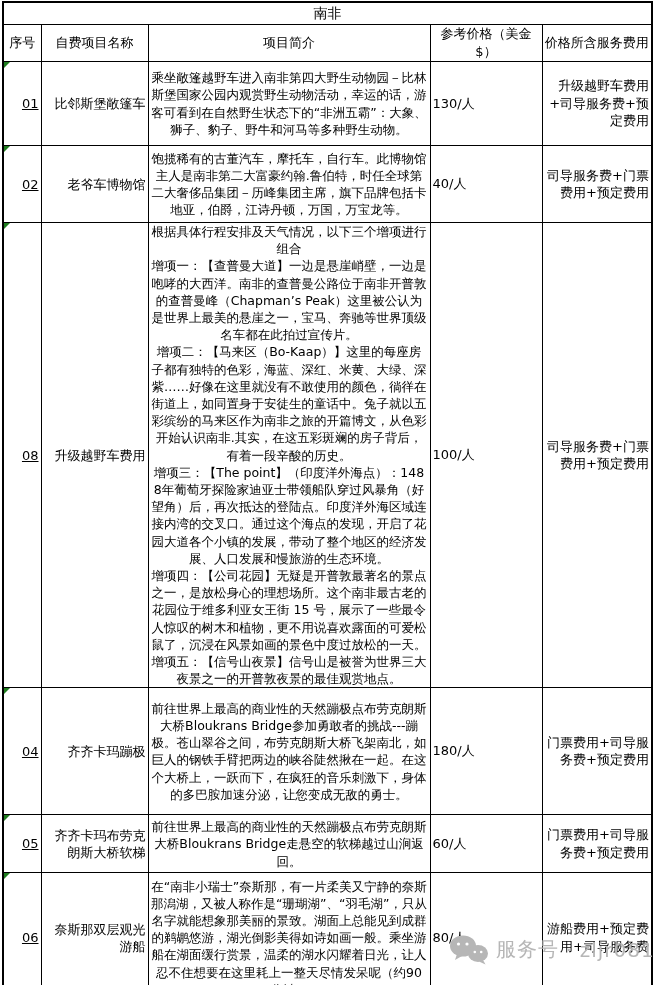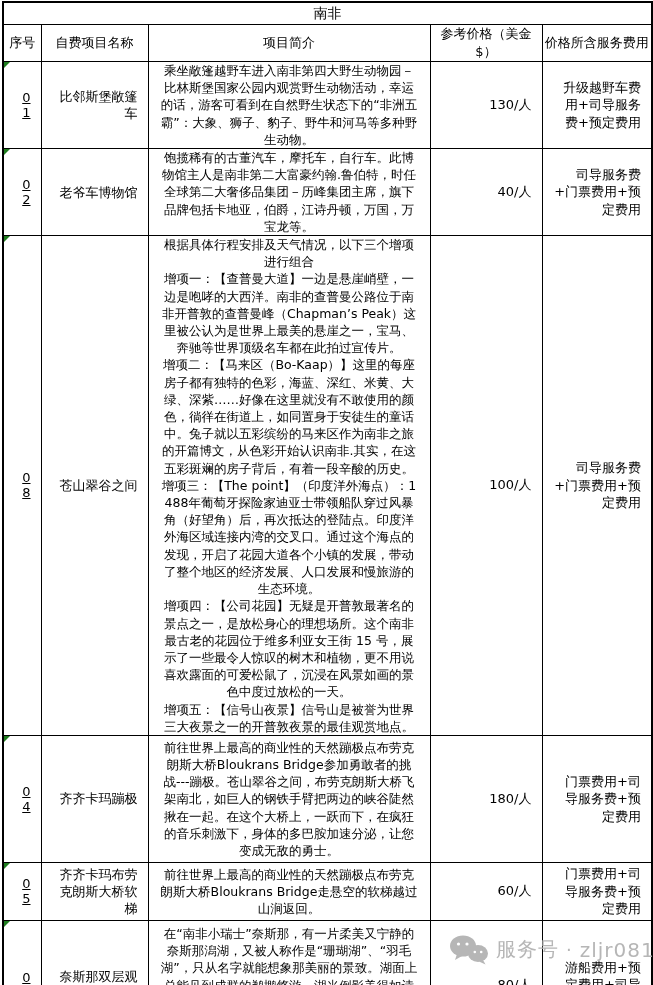--- a/index.html
+++ b/index.html
@@ -22,21 +22,21 @@
   }
   table.grid{
     border-collapse:collapse;
     table-layout:fixed;
     width:649px;
     margin:1px 2px;
     border:2px solid var(--border);
   }
   table.grid td{
     border:1px solid var(--border);
-    padding:0 10px;
+    padding:0 2px;
     vertical-align:middle;
     word-break:break-all;
     overflow-wrap:anywhere;
   }
   td.title-cell{
     text-align:center;
     height:21px;
     font-size:14px;
   }
   tr.head td{
@@ -66,21 +66,21 @@
   }
   td.desc{
     vertical-align:top;
     white-space:pre-line;
     font-size:12.5px;
     line-height:17.2px;
     text-align:center;
     padding:1px 3px 1px 2px;
   }
   td.price{
-    text-align:right;
+    text-align:left;
     font-size:13px;
   }
   td.fees{
     font-size:13px;
     line-height:17.5px;
     padding:0 3px;
     text-align:right;
   }
   tr.r1{height:84px;}
   tr.r2{height:77px;}
@@ -139,21 +139,21 @@
       <tr class="r2">
         <td class="no"><span class="tri"></span><span>02</span></td>
         <td class="name">老爷车博物馆</td>
         <td class="desc">饱揽稀有的古董汽车，摩托车，自行车。此博物馆主人是南非第二大富豪约翰.鲁伯特，时任全球第二大奢侈品集团－历峰集团主席，旗下品牌包括卡地亚，伯爵，江诗丹顿，万国，万宝龙等。</td>
         <td class="price">40/人</td>
         <td class="fees">司导服务费+门票费用+预定费用</td>
       </tr>
 
       <tr class="r3">
         <td class="no"><span class="tri"></span><span>08</span></td>
-        <td class="name">苍山翠谷之间</td>
+        <td class="name">升级越野车费用</td>
         <td class="desc">根据具体行程安排及天气情况，以下三个增项进行组合
 增项一：【查普曼大道】一边是悬崖峭壁，一边是咆哮的大西洋。南非的查普曼公路位于南非开普敦的查普曼峰（Chapman’s Peak）这里被公认为是世界上最美的悬崖之一，宝马、奔驰等世界顶级名车都在此拍过宣传片。
 增项二：【马来区（Bo-Kaap）】这里的每座房子都有独特的色彩，海蓝、深红、米黄、大绿、深紫……好像在这里就没有不敢使用的颜色，徜徉在街道上，如同置身于安徒生的童话中。兔子就以五彩缤纷的马来区作为南非之旅的开篇博文，从色彩开始认识南非.其实，在这五彩斑斓的房子背后，有着一段辛酸的历史。
 增项三：【The point】（印度洋外海点）：1488年葡萄牙探险家迪亚士带领船队穿过风暴角（好望角）后，再次抵达的登陆点。印度洋外海区域连接内湾的交叉口。通过这个海点的发现，开启了花园大道各个小镇的发展，带动了整个地区的经济发展、人口发展和慢旅游的生态环境。
 增项四：【公司花园】无疑是开普敦最著名的景点之一，是放松身心的理想场所。这个南非最古老的花园位于维多利亚女王街 15 号，展示了一些最令人惊叹的树木和植物，更不用说喜欢露面的可爱松鼠了，沉浸在风景如画的景色中度过放松的一天。
 增项五：【信号山夜景】信号山是被誉为世界三大夜景之一的开普敦夜景的最佳观赏地点。</td>
         <td class="price">100/人</td>
         <td class="fees">司导服务费+门票费用+预定费用</td>
       </tr>
 

